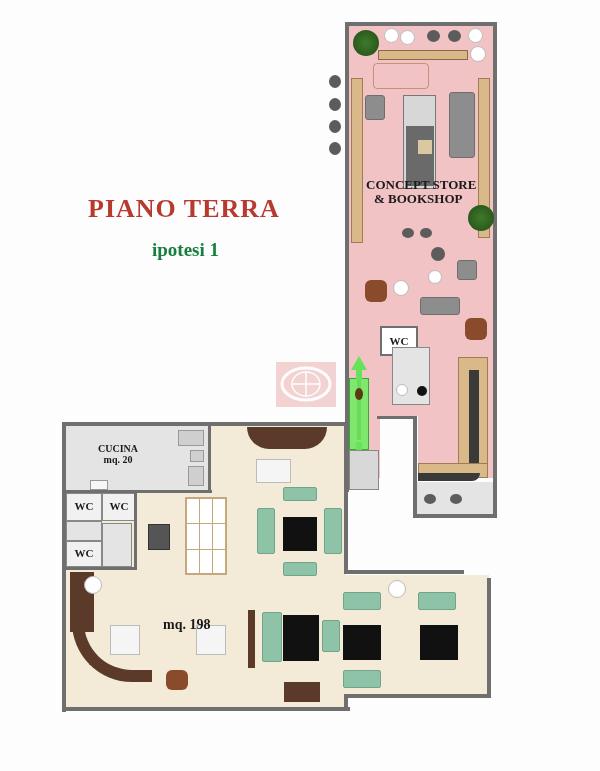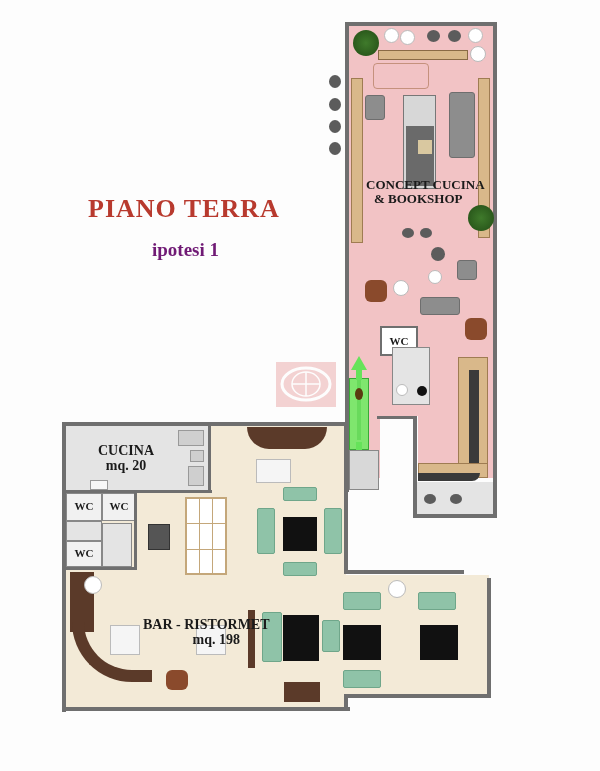--- a/index.html
+++ b/index.html
@@ -2,21 +2,21 @@
 <html><head>
 <meta charset="utf-8">
 <style>
   * { box-sizing: border-box; margin: 0; padding: 0; }
   html, body { width: 600px; height: 771px; background: #fdfdfd; overflow: hidden; }
   body { position: relative; font-family: "Liberation Serif", serif; }
   .abs { position: absolute; }
 
   
   .title { left: 88px; top: 194px; font-size: 26px; font-weight: bold; color: #b83a2e; letter-spacing: 1px; white-space: nowrap; }
-  .subtitle { left: 152px; top: 239px; font-size: 19px; font-weight: bold; color: #701a75; white-space: nowrap; }
+  .subtitle { left: 152px; top: 239px; font-size: 19px; font-weight: bold; color: #15803d; white-space: nowrap; }
 
   
   .wall { position: absolute; background: #6f6f6f; }
 
   
   .pink { background: #f2c3c5; }
   .beige { background: #f3ead7; }
   .grey-floor { background: #e4e4e4; }
   .white-room { background: #f1f1f1; }
 
@@ -74,21 +74,21 @@
 <div class="abs wood" style="left:478px; top:78px; width:12px; height:160px; border:1px solid #9f7c52;"></div>
 
 <div class="abs sofa-grey" style="left:365px; top:95px; width:20px; height:25px;"></div>
 <div class="abs" style="left:403px; top:95px; width:33px; height:94px; background:#d7d7d7; border:1px solid #777;">
   <div class="abs" style="left:2px; top:30px; width:28px; height:60px; background:#6a6a6a;"></div>
   <div class="abs" style="left:14px; top:44px; width:14px; height:14px; background:#d9c8a0;"></div>
 </div>
 <div class="abs sofa-grey" style="left:449px; top:92px; width:26px; height:66px;"></div>
 
 <div class="room-label" style="left:366px; top:178px; font-size:13px; text-align:left;">
-  <div>CONCEPT CUCINA</div>
+  <div>CONCEPT STORE</div>
   <div style="margin-left:8px;">&amp; BOOKSHOP</div>
 </div>
 
 <div class="abs plant" style="left:468px; top:205px; width:26px; height:26px;"></div>
 <div class="abs stool" style="left:402px; top:228px; width:12px; height:10px;"></div>
 <div class="abs stool" style="left:420px; top:228px; width:12px; height:10px;"></div>
 
 <div class="abs stool" style="left:431px; top:247px; width:14px; height:14px;"></div>
 <div class="abs plate" style="left:428px; top:270px; width:14px; height:14px;"></div>
 <div class="abs sofa-grey" style="left:457px; top:260px; width:20px; height:20px;"></div>
@@ -143,21 +143,21 @@
 <div class="wall" style="left:344px; top:694px; width:147px; height:4px;"></div>
 <div class="wall" style="left:344px; top:694px; width:4px; height:17px;"></div>
 
 <div class="abs grey-floor" style="left:66px; top:426px; width:143px; height:66px;"></div>
 <div class="wall" style="left:62px; top:490px; width:150px; height:3px;"></div>
 <div class="wall" style="left:208px; top:422px; width:3px; height:70px;"></div>
 <div class="abs" style="left:178px; top:430px; width:26px; height:16px; background:#cfcfcf; border:1px solid #999;"></div>
 <div class="abs" style="left:190px; top:450px; width:14px; height:12px; background:#cfcfcf; border:1px solid #999;"></div>
 <div class="abs" style="left:188px; top:466px; width:16px; height:20px; background:#cfcfcf; border:1px solid #999;"></div>
 <div class="abs" style="left:90px; top:480px; width:18px; height:10px; background:#f7f7f7; border:1px solid #999;"></div>
-<div class="room-label" style="left:98px; top:443px; font-size:14px;">
+<div class="room-label" style="left:98px; top:443px; font-size:10px;">
   <div>CUCINA</div>
   <div>mq. 20</div>
 </div>
 
 <div class="abs white-room" style="left:66px; top:493px; width:36px; height:28px; border:1px solid #888;">
   <div class="room-label" style="left:0; right:0; top:6px; font-size:11px;">WC</div>
 </div>
 <div class="abs white-room" style="left:102px; top:493px; width:34px; height:28px; border:1px solid #888;">
   <div class="room-label" style="left:0; right:0; top:6px; font-size:11px;">WC</div>
 </div>
@@ -197,15 +197,14 @@
 <div class="abs sofa-green" style="left:322px; top:620px; width:18px; height:32px;"></div>
 <div class="abs dark-wood" style="left:284px; top:682px; width:36px; height:20px;"></div>
 <div class="abs plate" style="left:388px; top:580px; width:18px; height:18px;"></div>
 <div class="abs sofa-green" style="left:343px; top:592px; width:38px; height:18px;"></div>
 <div class="abs sofa-green" style="left:418px; top:592px; width:38px; height:18px;"></div>
 <div class="abs table-black" style="left:343px; top:625px; width:38px; height:35px;"></div>
 <div class="abs table-black" style="left:420px; top:625px; width:38px; height:35px;"></div>
 <div class="abs sofa-green" style="left:343px; top:670px; width:38px; height:18px;"></div>
 
 <div class="room-label" style="left:143px; top:617px; font-size:14px;">
-  <div>BAR - RISTORMET</div>
   <div style="margin-left:20px;">mq. 198</div>
 </div>
 
 </body></html>

